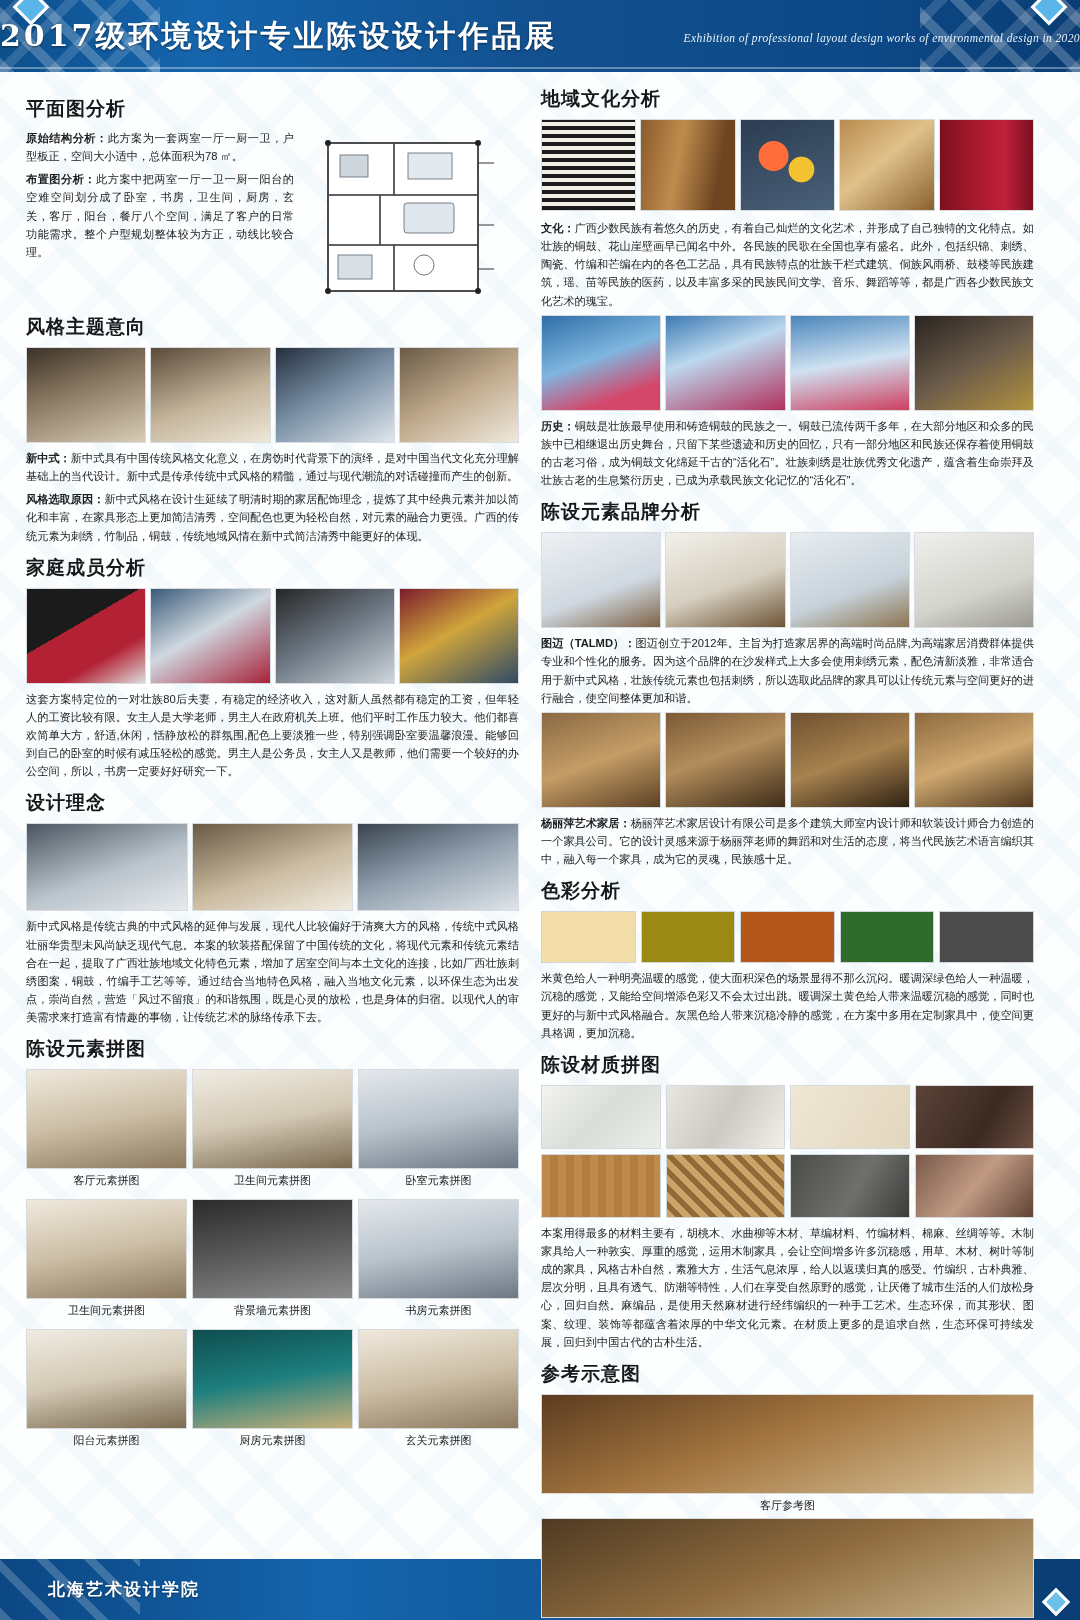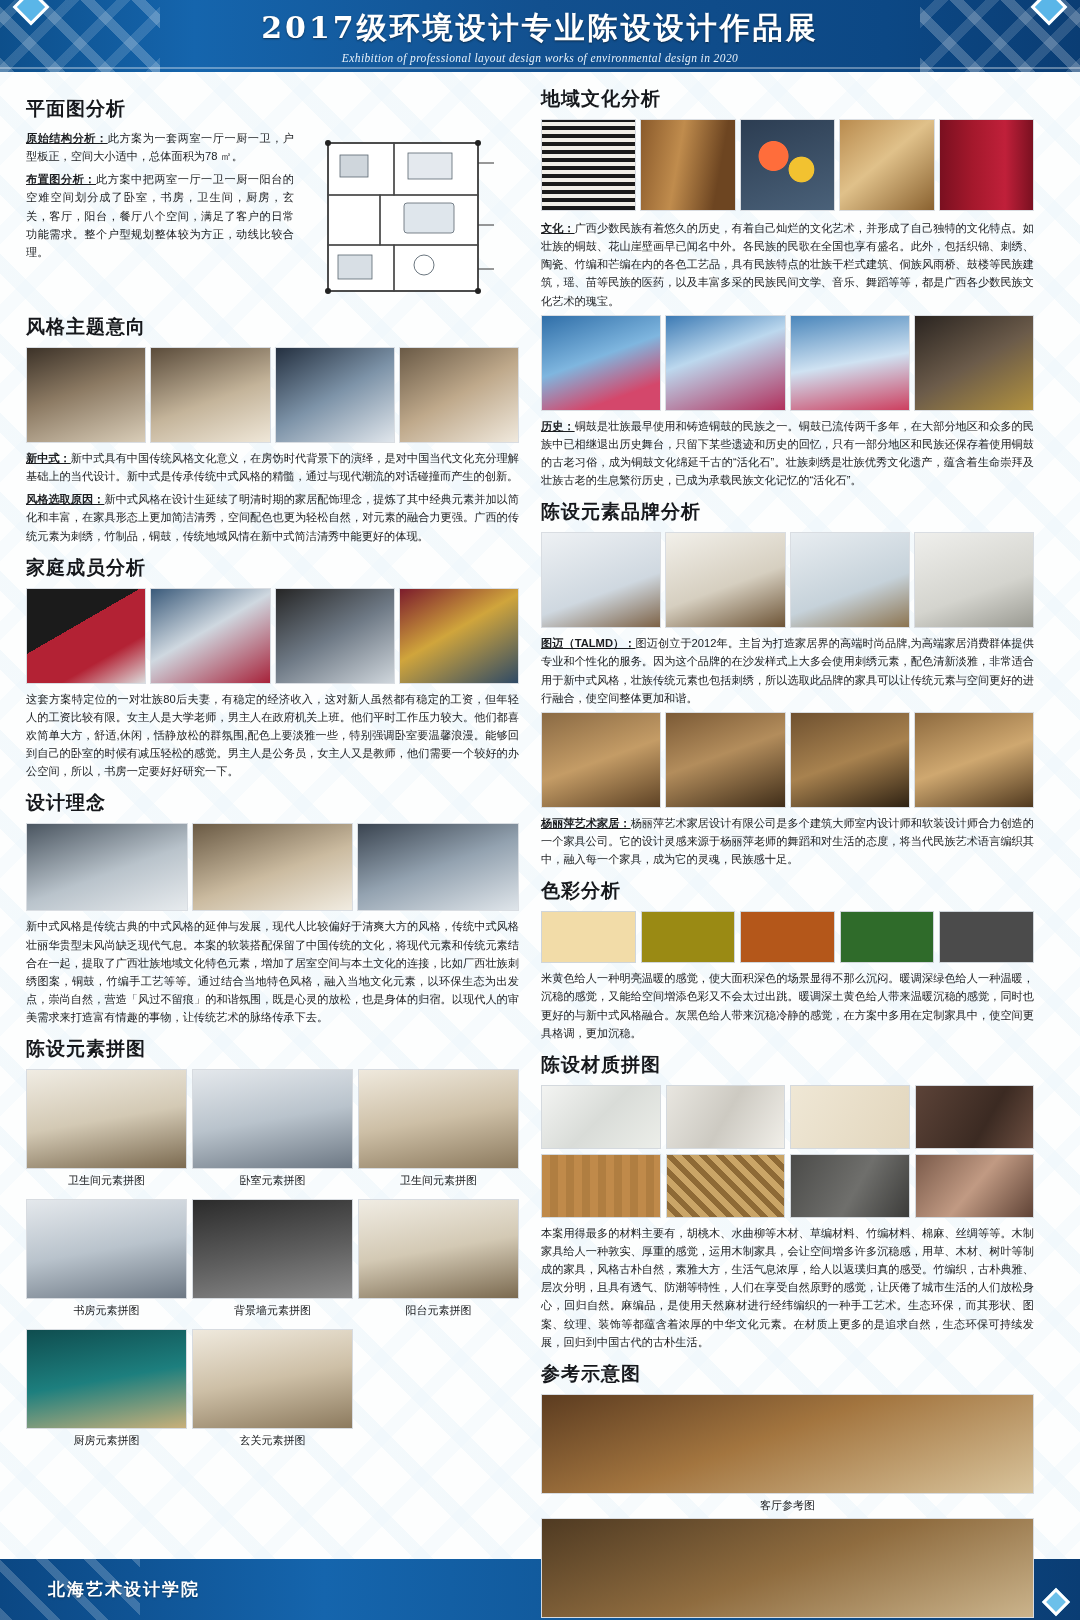--- a/index.html
+++ b/index.html
@@ -34,21 +34,21 @@
   .header:before, .header:after {
     content:""; position:absolute; top:0; bottom:0; width:160px;
     background-image:
       repeating-linear-gradient(45deg, rgba(255,255,255,.22) 0 10px, transparent 10px 36px),
       repeating-linear-gradient(-45deg, rgba(255,255,255,.14) 0 10px, transparent 10px 36px);
   }
   .header:before { left:0; }
   .header:after { right:0; }
   .header-inner {
     position:relative; z-index:2; height:100%;
-    display:flex; flex-direction:column; align-items:center; justify-content:center;border-radius:7px;
+    display:flex; flex-direction:row; align-items:center; justify-content:space-between;border-radius:7px;
   }
   .h-title {
     font-family:"DejaVu Serif","Liberation Serif",serif;
     font-weight:bold; font-size:30px; color:#ffffff; letter-spacing:3px;
     text-shadow:0 1px 2px rgba(0,0,0,.5);
   }
   .h-sub {
     font-family:"Liberation Serif","DejaVu Serif",serif;
     font-size:11.5px; color:#e8f2fb; letter-spacing:.4px; margin-top:3px; font-style:italic;
   }
@@ -70,21 +70,21 @@
 
   h2.sec {
     font-family:"DejaVu Serif","Liberation Serif",serif;
     font-size:19px; font-weight:bold; color:#16181c;
     margin:10px 0 7px 0; letter-spacing:1px;
   }
   p.body {
     font-size:11.2px; line-height:1.62; color:#1b1d20; margin:0 0 5px 0;
     text-align:justify;
   }
-  p.body b { font-weight:bold;text-decoration:underline; }
+  p.body b { font-weight:bold; }
 
   
   .strip { display:flex; gap:4px; }
   .strip.g5 > div { flex:1 1 0; height:92px; }
   .strip.g4 > div { flex:1 1 0; height:96px; }
   .strip.g3 > div { flex:1 1 0; height:88px; }
   .ph { position:relative; overflow:hidden; border:1px solid #d9dde2; }
 
   
   .tex { width:100%; height:100%; }
@@ -287,38 +287,42 @@
           </div>
         <div class="ph">
             <div class="tex t-int3"></div>
           </div>
       </div>
       <p class="body" style="margin-top:6px">新中式风格是传统古典的中式风格的延伸与发展，现代人比较偏好于清爽大方的风格，传统中式风格壮丽华贵型未风尚缺乏现代气息。本案的软装搭配保留了中国传统的文化，将现代元素和传统元素结合在一起，提取了广西壮族地域文化特色元素，增加了居室空间与本土文化的连接，比如厂西壮族刺绣图案，铜鼓，竹编手工艺等等。通过结合当地特色风格，融入当地文化元素，以环保生态为出发点，崇尚自然，营造「风过不留痕」的和谐氛围，既是心灵的放松，也是身体的归宿。以现代人的审美需求来打造富有情趣的事物，让传统艺术的脉络传承下去。</p>
 
       <h2 class="sec">陈设元素拼图</h2>
       <div class="collage">
         <div class="cell">
+            <div class="img t-collage"></div>
+            <div class="lbl">客厅元素拼图</div>
+          </div>
+        <div class="cell">
             <div class="img t-collage3"></div>
             <div class="lbl">卫生间元素拼图</div>
           </div>
         <div class="cell">
             <div class="img t-collage2"></div>
             <div class="lbl">卧室元素拼图</div>
           </div>
         <div class="cell">
             <div class="img t-collage"></div>
             <div class="lbl">卫生间元素拼图</div>
           </div>
         <div class="cell">
+            <div class="img t-dark"></div>
+            <div class="lbl">背景墙元素拼图</div>
+          </div>
+        <div class="cell">
             <div class="img t-collage2"></div>
             <div class="lbl">书房元素拼图</div>
-          </div>
-        <div class="cell">
-            <div class="img t-dark"></div>
-            <div class="lbl">背景墙元素拼图</div>
           </div>
         <div class="cell">
             <div class="img t-collage3"></div>
             <div class="lbl">阳台元素拼图</div>
           </div>
         <div class="cell">
             <div class="img t-teal"></div>
             <div class="lbl">厨房元素拼图</div>
           </div>
         <div class="cell">

